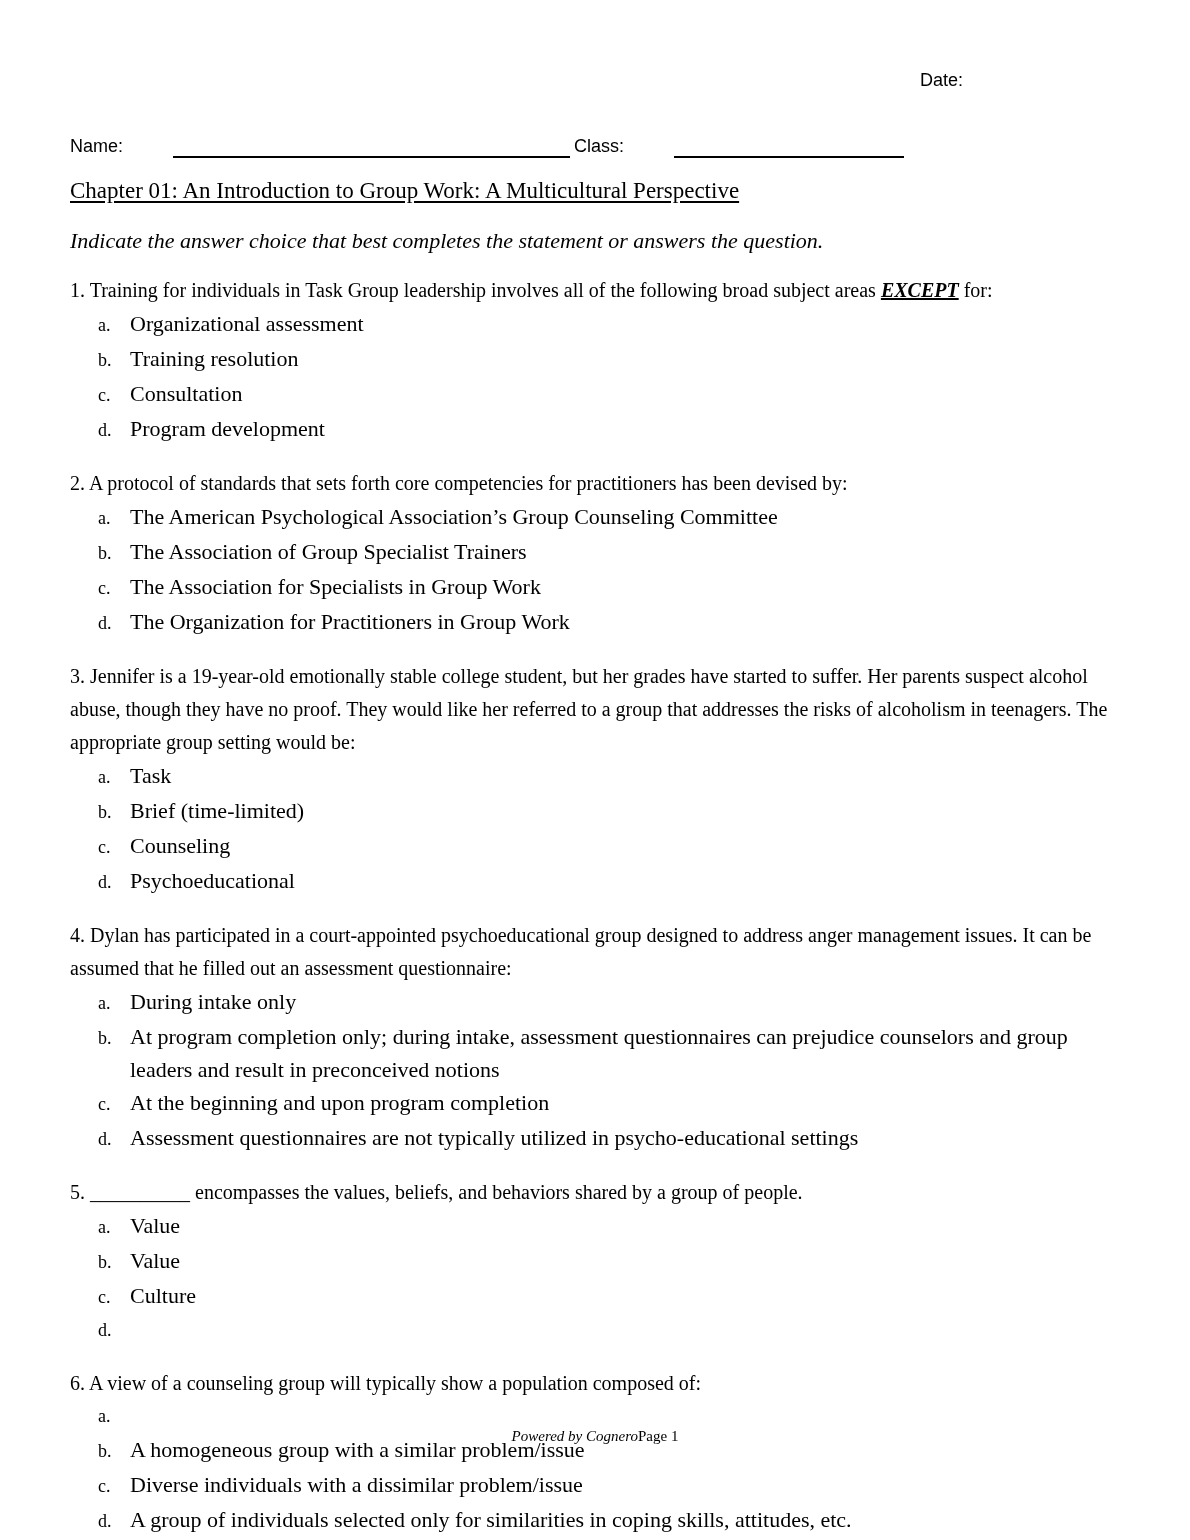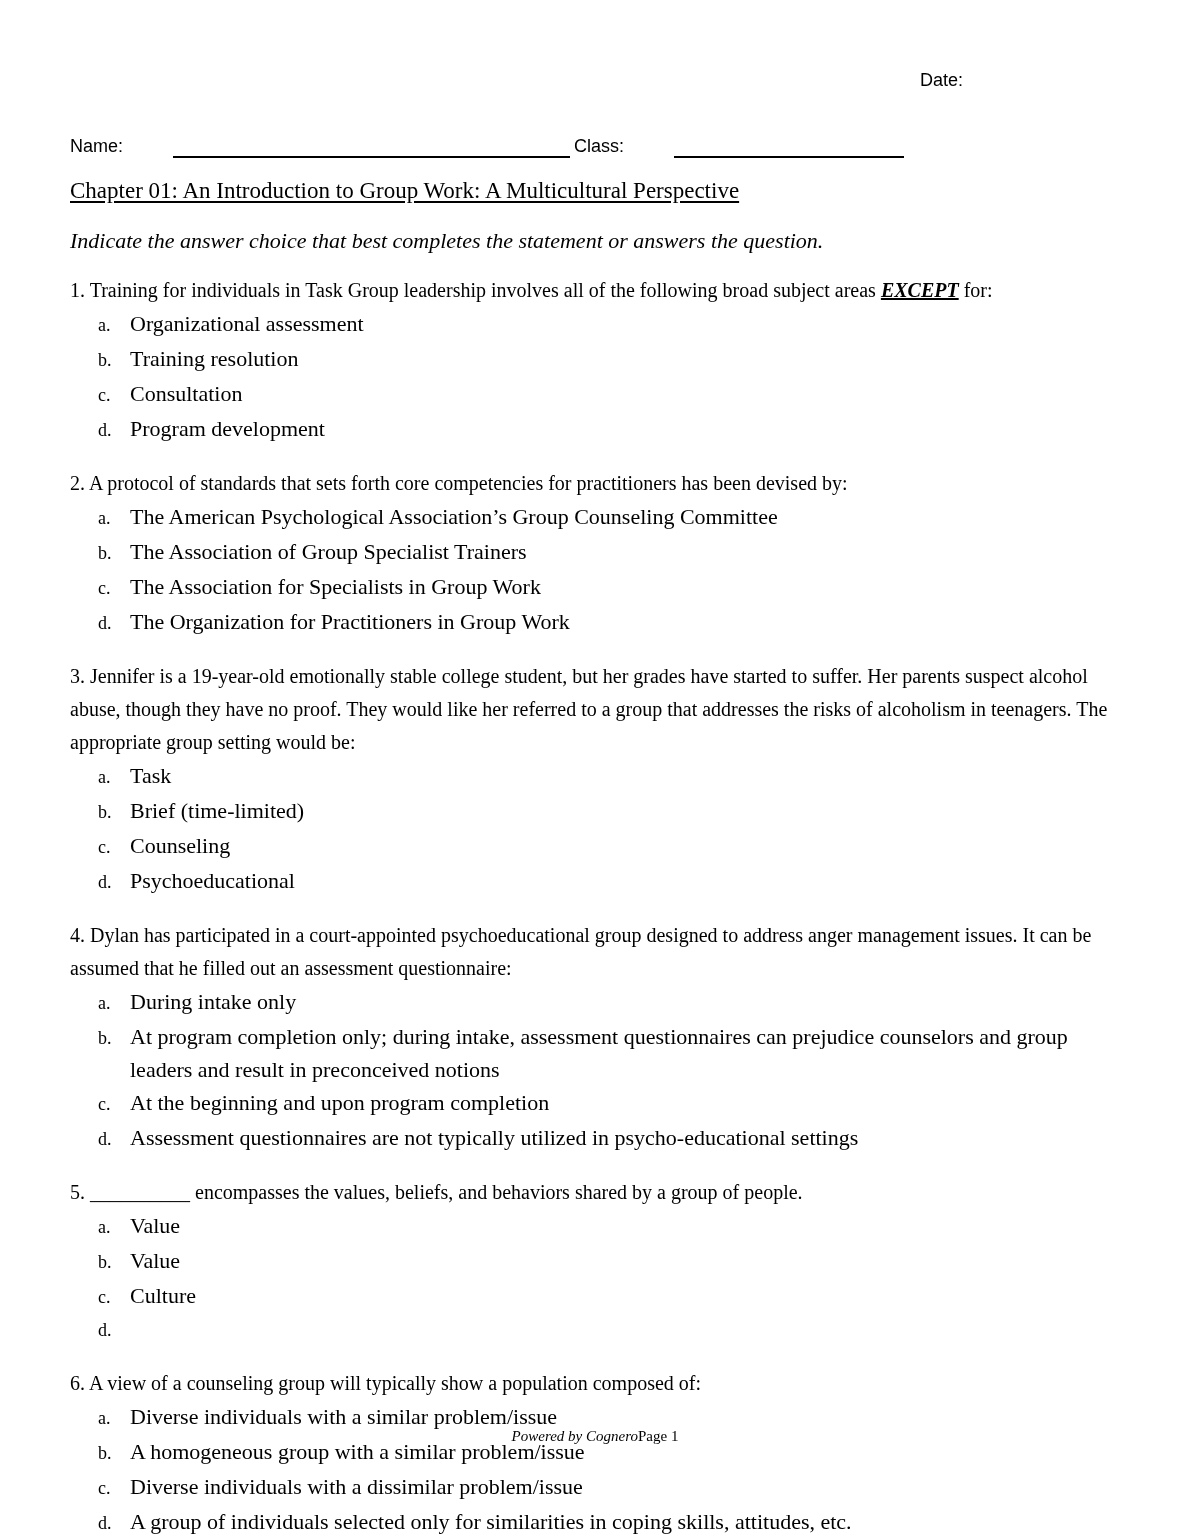--- a/index.html
+++ b/index.html
@@ -212,21 +212,20 @@
       </div>
     <div class="option">
         <span class="opt-letter">d.</span>
       </div>
   </div>
 
   <div class="question">
     <p class="q-text"><span class="q-num">6. </span><span>A view of a counseling group will typically show a population composed of:</span><span class="q-emph"></span><span></span></p>
     <div class="option">
         <span class="opt-letter">a.</span>
-        <span class="opt-text">Diverse individuals with a similar problem/issue</span>
       </div>
     <div class="option">
         <span class="opt-letter">b.</span>
         <span class="opt-text">A homogeneous group with a similar problem/issue</span>
       </div>
     <div class="option">
         <span class="opt-letter">c.</span>
         <span class="opt-text">Diverse individuals with a dissimilar problem/issue</span>
       </div>
     <div class="option">

